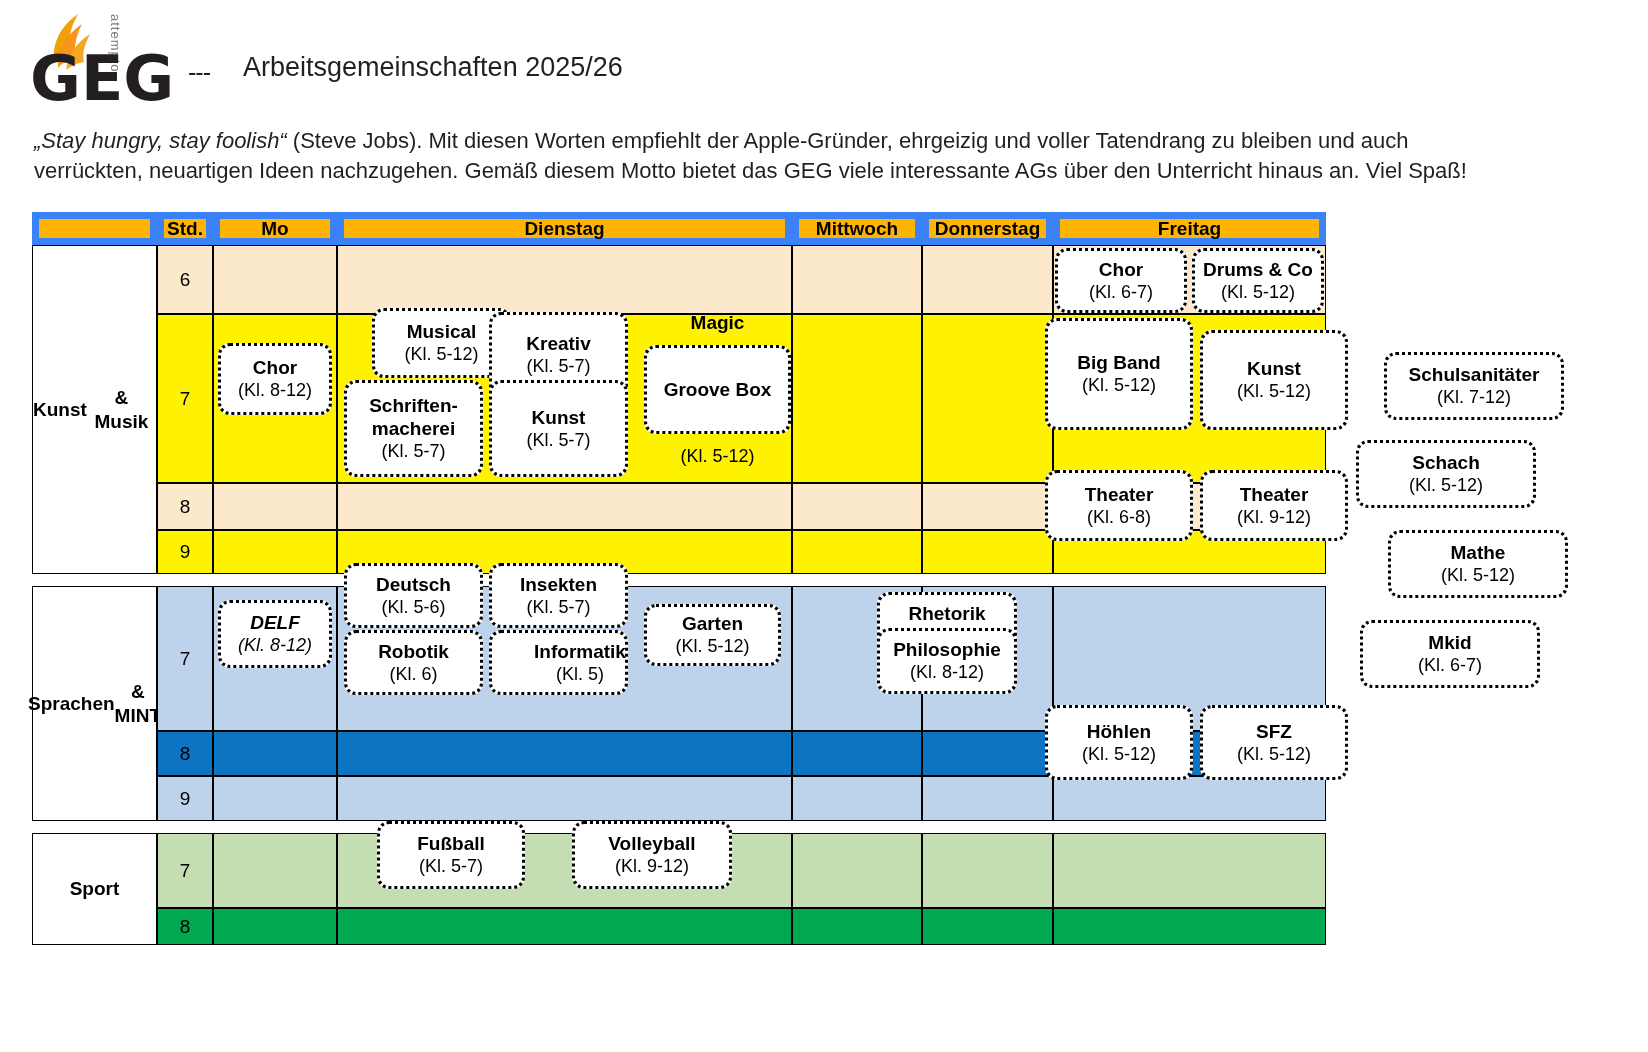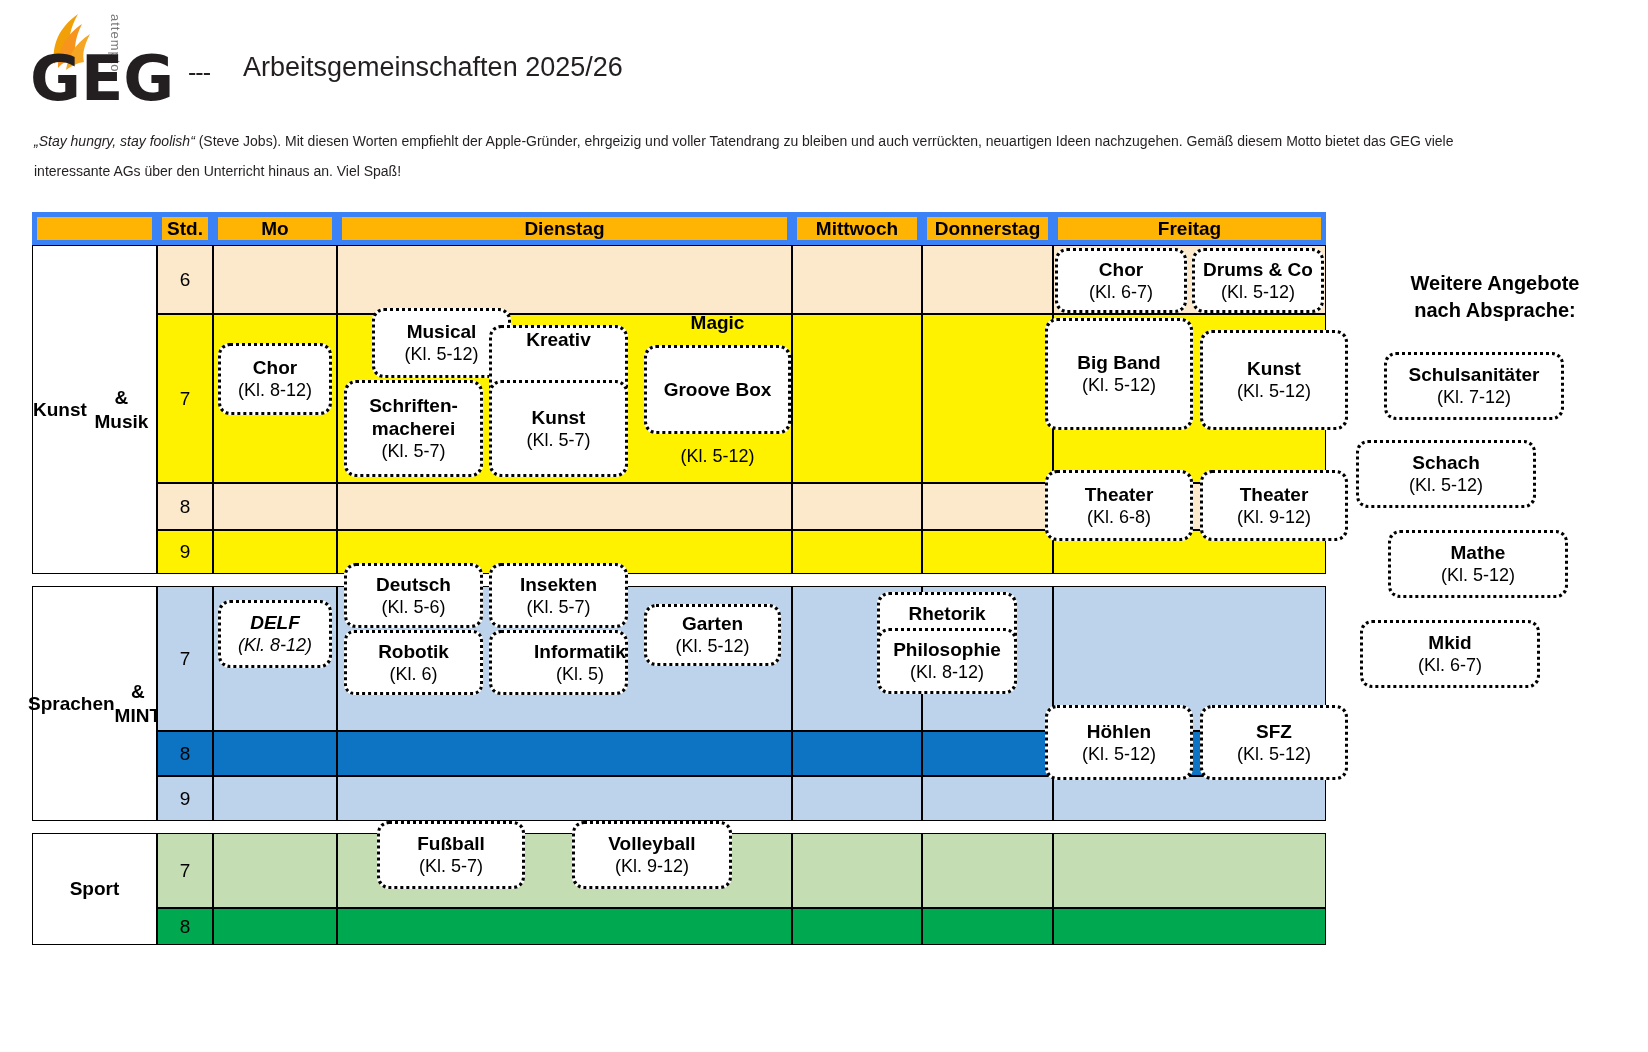--- a/index.html
+++ b/index.html
@@ -15,27 +15,27 @@
   #header{position:absolute;left:0;top:0;width:1648px;height:120px;}
   #logo{position:absolute;left:30px;top:10px;width:150px;height:92px;}
   #logo .flame{position:absolute;left:18px;top:2px;width:54px;height:58px;}
   #logo .geg{position:absolute;left:0px;top:38px;font-size:62px;font-weight:bold;
        letter-spacing:0px;line-height:62px;color:#231f20;font-family:"DejaVu Sans",sans-serif;}
   #logo .attempto{position:absolute;left:78px;top:4px;font-size:13px;color:#7a7a7a;
        writing-mode:vertical-rl;letter-spacing:1px;font-family:"Liberation Sans",sans-serif;}
   #dashes{position:absolute;left:188px;top:58px;font-size:25px;color:#231f20;letter-spacing:-1px;}
   #title{position:absolute;left:243px;top:52px;font-size:27px;color:#231f20;}
   
-  #intro{position:absolute;left:34px;top:126px;width:1460px;font-size:14px;line-height:30px;color:#231f20;}
+  #intro{position:absolute;left:34px;top:126px;width:1460px;font-size:22px;line-height:30px;color:#231f20;}
   #intro .it{font-style:italic;}
   
   #grid{position:absolute;left:32px;top:212px;width:1294px;height:724px;}
   .cell{position:absolute;box-sizing:border-box;}
   .hdr{background:#FFB403;font-weight:bold;font-size:19px;display:flex;align-items:center;
-       justify-content:center;border:5px solid #3b82f6;}
+       justify-content:center;border:7px solid #3b82f6;}
   .catlabel{background:#ffffff;border:1px solid #000;display:flex;align-items:center;
        justify-content:center;font-weight:bold;font-size:19px;text-align:center;line-height:24px;}
   .stdcell{border:1px solid #000;display:flex;align-items:center;justify-content:center;
        font-size:19px;}
   .plain{border:1px solid #000;}
   
   .chip{position:absolute;box-sizing:border-box;background:#ffffff;
         border:3px dotted #000;border-radius:12px;
         display:flex;flex-direction:column;align-items:center;justify-content:center;
         text-align:center;z-index:5;}
@@ -149,21 +149,21 @@
       <div class="kl">(Kl. 5-12)</div>
     </div>
     <div class="chip" style="left: 186px; top: 131px; width: 114px; height: 72px;">
       <div class="nm">Chor</div>
       <div class="kl">(Kl. 8-12)</div>
     </div>
     <div class="chip" style="left: 312px; top: 96px; width: 139px; height: 70px; margin-left: 28px;">
       <div class="nm">Musical</div>
       <div class="kl">(Kl. 5-12)</div>
     </div>
-    <div class="chip" style="left: 457px; top: 113px; width: 139px; height: 86px; justify-content: space-between;">
+    <div class="chip" style="left: 457px; top: 100px; width: 139px; height: 86px;">
       <div class="nm">Kreativ</div>
       <div class="kl">(Kl. 5-7)</div>
     </div>
     <div class="chip" style="left: 312px; top: 168px; width: 139px; height: 97px;">
       <div class="nm">Schriften-</div>
       <div class="nm">macherei</div>
       <div class="kl">(Kl. 5-7)</div>
     </div>
     <div class="chip" style="left: 457px; top: 168px; width: 139px; height: 97px;">
       <div class="nm">Kunst</div>
@@ -195,21 +195,21 @@
       <div class="kl">(Kl. 8-12)</div>
     </div>
     <div class="chip" style="left: 312px; top: 351px; width: 139px; height: 65px;">
       <div class="nm">Deutsch</div>
       <div class="kl">(Kl. 5-6)</div>
     </div>
     <div class="chip" style="left: 457px; top: 351px; width: 139px; height: 65px;">
       <div class="nm">Insekten</div>
       <div class="kl">(Kl. 5-7)</div>
     </div>
-    <div class="chip" style="left: 312px; top: 418px; width: 139px; height: 65px; border-radius: 10px;">
+    <div class="chip" style="left: 312px; top: 418px; width: 139px; height: 65px;">
       <div class="nm">Robotik</div>
       <div class="kl">(Kl. 6)</div>
     </div>
     <div class="chip" style="left: 457px; top: 418px; width: 139px; height: 65px; padding-left: 43px;">
       <div class="nm">Informatik</div>
       <div class="kl">(Kl. 5)</div>
     </div>
     <div class="chip" style="left: 612px; top: 392px; width: 137px; height: 62px;">
       <div class="nm">Garten</div>
       <div class="kl">(Kl. 5-12)</div>
@@ -234,24 +234,20 @@
       <div class="nm">Fußball</div>
       <div class="kl">(Kl. 5-7)</div>
     </div>
     <div class="chip" style="left: 540px; top: 609px; width: 160px; height: 68px;">
       <div class="nm">Volleyball</div>
       <div class="kl">(Kl. 9-12)</div>
     </div>
   </div>
 
 <div id="side">
-  <div id="sidetitle">
-    <span>Weitere Angebote</span><br>
-    <span>nach Absprache:</span>
-  </div>
 <div class="chip" style="left: 40px; top: 140px; width: 180px; height: 68px;">
       <div class="nm">Schulsanitäter</div>
       <div class="kl">(Kl. 7-12)</div>
     </div>
     <div class="chip" style="left: 12px; top: 228px; width: 180px; height: 68px;">
       <div class="nm">Schach</div>
       <div class="kl">(Kl. 5-12)</div>
     </div>
     <div class="chip" style="left: 44px; top: 318px; width: 180px; height: 68px;">
       <div class="nm">Mathe</div>

